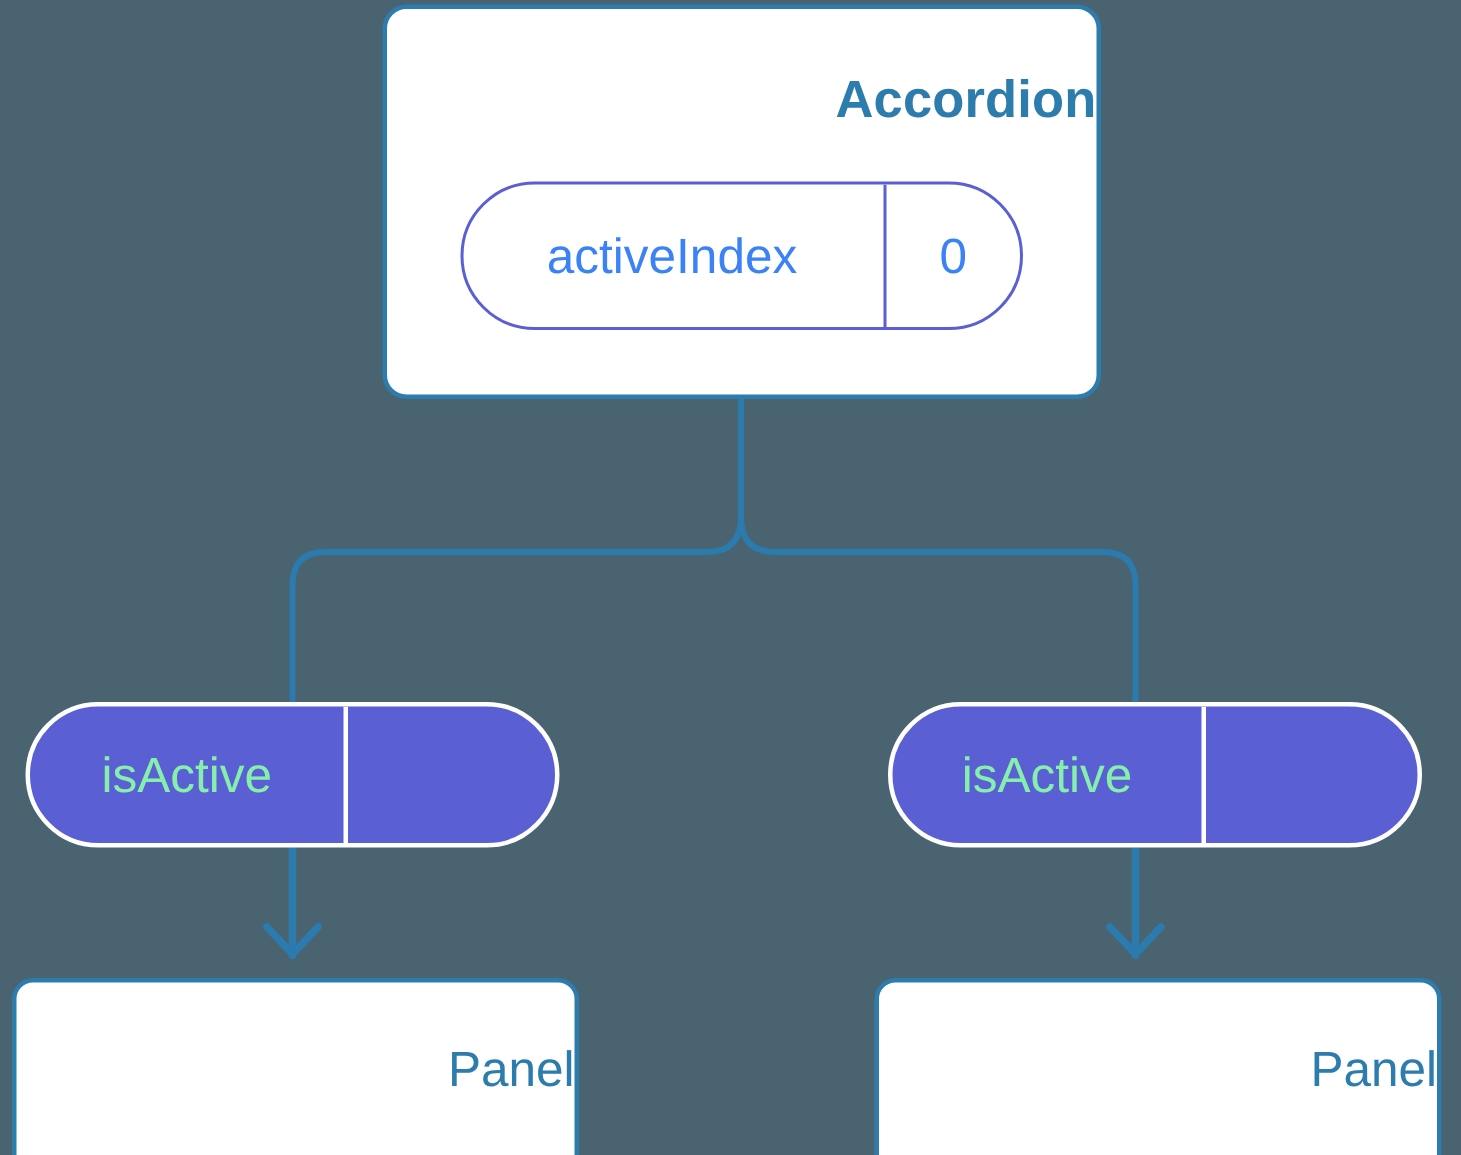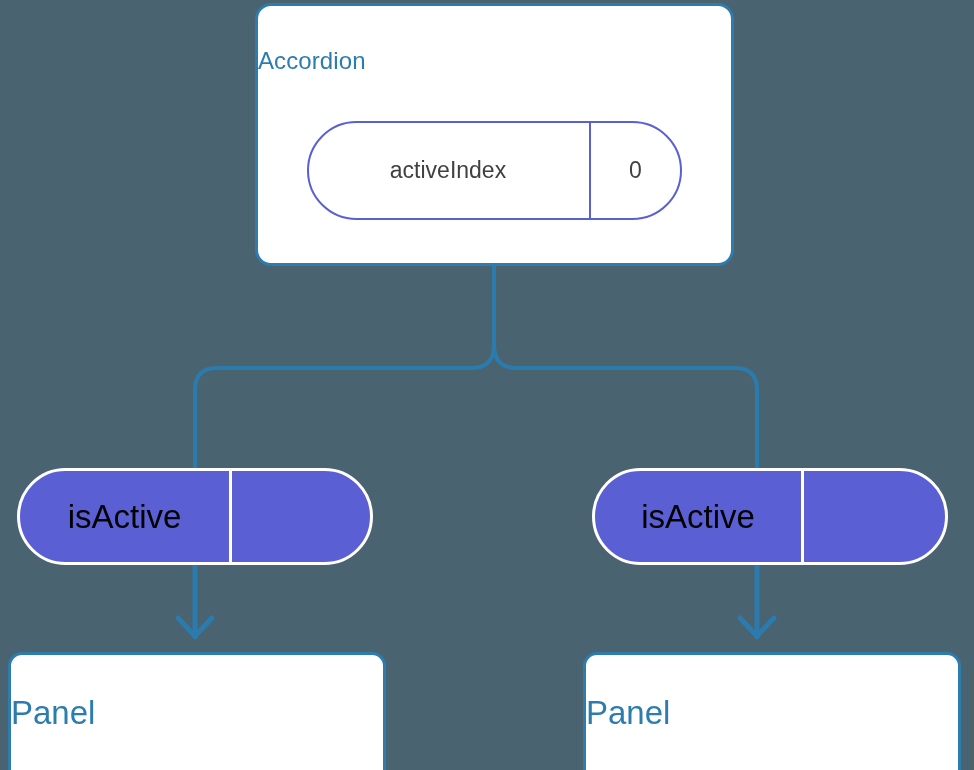--- a/index.html
+++ b/index.html
@@ -50,24 +50,24 @@
     width: 479px;
     height: 263px;
     border-radius: 16px;
   }
 
   .card-title {
     position: absolute;
     left: 0;
     right: 0;
     top: 43px;
-    text-align: left;
+    text-align: right;
     color: #2d7cae;
-    font-size: 24px;
-    font-weight: 400;
+    font-size: 35px;
+    font-weight: 700;
     letter-spacing: 0.1px;
     line-height: 1;
   }
 
   
   .pill {
     position: absolute;
     z-index: 3;
     display: flex;
     align-items: stretch;
@@ -88,42 +88,42 @@
   .pill-outline {
     left: 307px;
     top: 121px;
     width: 375px;
     height: 99px;
     border: 2px solid #5b5fd4;
     border-radius: 50px;
     background: #ffffff;
   }
   .pill-outline .pill-cell {
-    color: #404040;
-    font-size: 23px;
+    color: #3b82f6;
+    font-size: 33px;
   }
   .pill-outline .pill-key {
     flex: 0 0 282px;
     border-right: 2px solid #5b5fd4;
     padding-right: 2px;
   }
   .pill-outline .pill-val {
     flex: 1 1 auto;
   }
 
   
   .pill-filled {
     top: 468px;
     height: 97px;
     background: #5b5fd4;
     border: 3px solid #ffffff;
     border-radius: 52px;
   }
   .pill-filled .pill-cell {
-    color: #000000;
+    color: #86efac;
     font-size: 33px;
   }
   .pill-filled .pill-key {
     border-right: 3px solid #ffffff;
   }
   .pill-filled .pill-val {
     flex: 1 1 auto;
   }
 
   .pill-left {
@@ -155,21 +155,21 @@
   .card-leaf-right {
     left: 583px;
     width: 378px;
   }
 
   .leaf-label {
     position: absolute;
     left: 0;
     right: 0;
     top: 41px;
-    text-align: left;
+    text-align: right;
     color: #2d7cae;
     font-size: 33px;
     font-weight: 400;
     line-height: 1;
   }
 </style>
 </head>
 <body>
 
 <div id="diagram">

